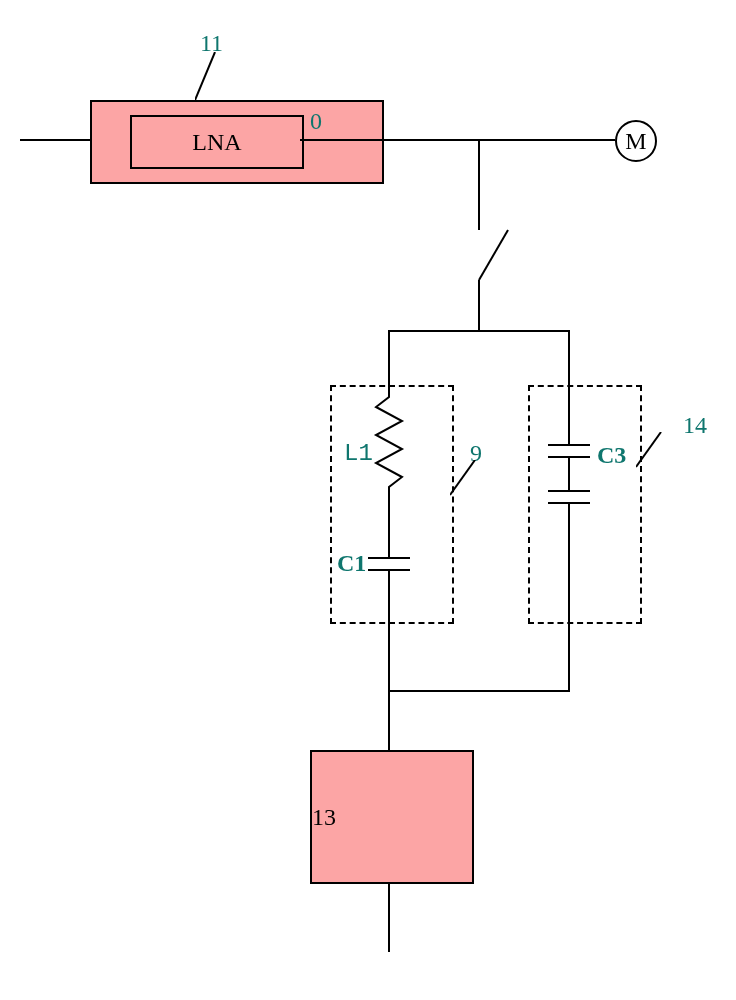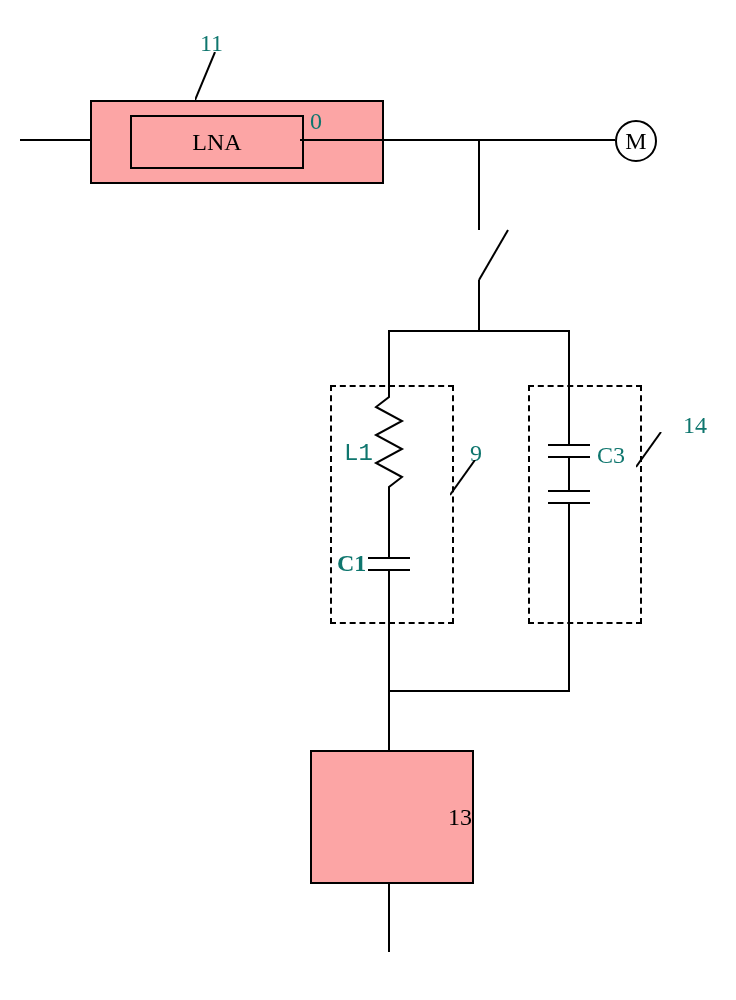--- a/index.html
+++ b/index.html
@@ -116,25 +116,25 @@
 
 <svg style="position:absolute; left:548px; top:435px; width:42px; height:80px;">
   <line x1="21" y1="0" x2="21" y2="10" stroke="black" stroke-width="2"></line>
   <line x1="0" y1="10" x2="42" y2="10" stroke="black" stroke-width="2"></line>
   <line x1="0" y1="22" x2="42" y2="22" stroke="black" stroke-width="2"></line>
   <line x1="21" y1="22" x2="21" y2="56" stroke="black" stroke-width="2"></line>
   <line x1="0" y1="56" x2="42" y2="56" stroke="black" stroke-width="2"></line>
   <line x1="0" y1="68" x2="42" y2="68" stroke="black" stroke-width="2"></line>
   <line x1="21" y1="68" x2="21" y2="80" stroke="black" stroke-width="2"></line>
 </svg>
-<div class="label" style="left:597px; top:442px;">C3</div>
+<div class="label" style="left:597px; top:442px;font-weight:bold;">C3</div>
 
 <div class="wire" style="left:568px; top:515px; width:2px; height:175px;"></div>
 
 <div class="wire" style="left:388px; top:690px; width:182px; height:2px;"></div>
 
 <div class="wire" style="left:388px; top:692px; width:2px; height:58px;"></div>
 
-<div class="box" style="left:310px; top:750px; width:160px; height:130px; text-align:right; line-height:130px;">
+<div class="box" style="left:310px; top:750px; width:160px; height:130px; text-align:left; line-height:130px;">
   <span>13</span>
 </div>
 
 <div class="wire" style="left:388px; top:882px; width:2px; height:70px;"></div>
 
 </body></html>

